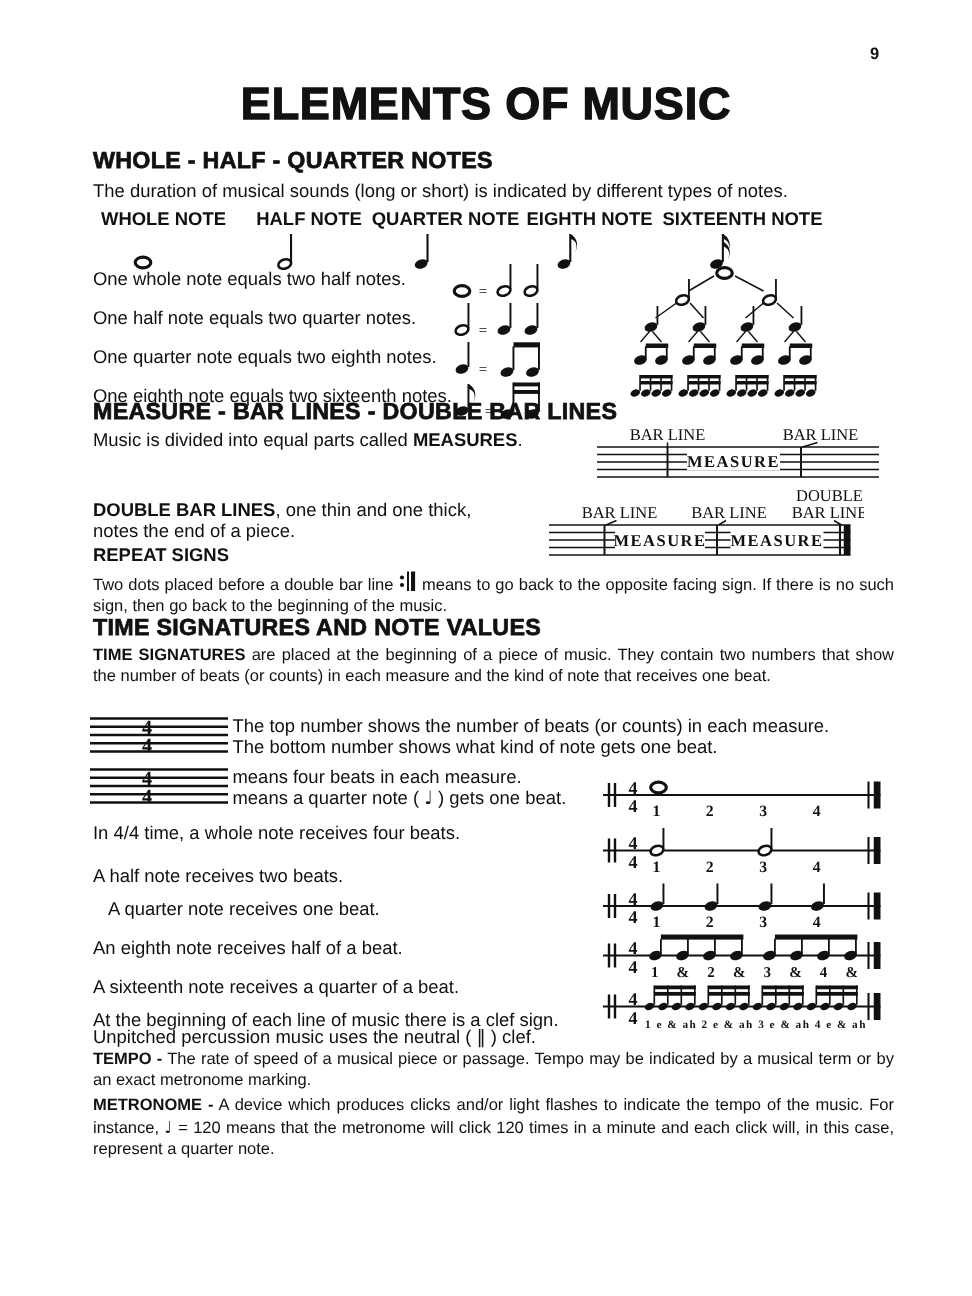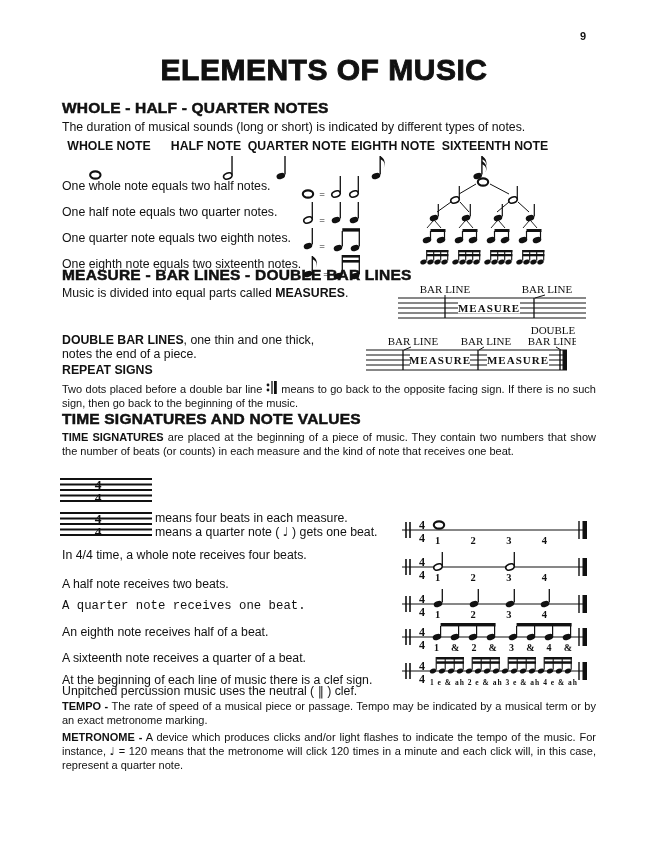--- a/index.html
+++ b/index.html
@@ -48,21 +48,21 @@
 
   <div class="abs h1" style="left:62px;top:99px;">WHOLE - HALF - QUARTER NOTES</div>
   <div class="abs bodytext" style="left:62px;top:121px;">The duration of musical sounds (long or short) is indicated by different types of notes.</div>
 
   <div class="abs ntcol" style="left:95px;top:139px;">
     <div class="ntlabel">WHOLE NOTE</div>
     <svg width="22" height="28">
         <use href="#nhw" x="11" y="22"></use>
       </svg>
   </div>
-  <div class="abs ntcol" style="left:192px;top:139px;text-align:right;">
+  <div class="abs ntcol" style="left:192px;top:139px;">
     <div class="ntlabel">HALF NOTE</div>
     <svg width="22" height="28">
       <use href="#nho" x="9" y="23"></use>
         <line x1="13.2" y1="21.6" x2="13.2" y2="3" stroke="#111" stroke-width="1.4"></line>
     </svg>
   </div>
   <div class="abs ntcol" style="left:283px;top:139px;">
     <div class="ntlabel">QUARTER NOTE</div>
     <svg width="22" height="28">
       <use href="#nhf" x="9" y="23"></use>
@@ -302,40 +302,44 @@
     <g stroke="#111" stroke-width="1.8">
       <line x1="0" y1="2" x2="92" y2="2"></line>
         <line x1="0" y1="7.5" x2="92" y2="7.5"></line>
       <line x1="0" y1="13" x2="92" y2="13"></line>
         <line x1="0" y1="18.5" x2="92" y2="18.5"></line>
       <line x1="0" y1="24" x2="92" y2="24"></line>
     </g>
     <text x="38" y="12.3" font-size="13.5" font-weight="bold" text-anchor="middle">4</text>
     <text x="38" y="24.6" font-size="13.5" font-weight="bold" text-anchor="middle">4</text>
   </svg>
+  <div class="abs bodytext" style="left:155px;top:478px;">
+    <span>The top number shows the number of beats (or counts) in each measure.</span><br>
+    <span>The bottom number shows what kind of note gets one beat.</span>
+  </div>
 
   <svg class="abs" style="left:60px;top:511px;" width="92" height="27">
     <g stroke="#111" stroke-width="1.8">
       <line x1="0" y1="2" x2="92" y2="2"></line>
         <line x1="0" y1="7.5" x2="92" y2="7.5"></line>
       <line x1="0" y1="13" x2="92" y2="13"></line>
         <line x1="0" y1="18.5" x2="92" y2="18.5"></line>
       <line x1="0" y1="24" x2="92" y2="24"></line>
     </g>
     <text x="38" y="12.3" font-size="13.5" font-weight="bold" text-anchor="middle">4</text>
     <text x="38" y="24.6" font-size="13.5" font-weight="bold" text-anchor="middle">4</text>
   </svg>
   <div class="abs bodytext" style="left:155px;top:512px;">
     <span>means four beats in each measure.</span><br>
     <span>means a quarter note ( </span><span class="serif-sym">♩</span><span> ) gets one beat.</span>
   </div>
 
   <div class="abs bodytext" style="left:62px;top:549px;">In 4/4 time, a whole note receives four beats.</div>
   <div class="abs bodytext" style="left:62px;top:578px;">A half note receives two beats.</div>
-  <div class="abs bodytext" style="left:62px;top:600px;font-family:Liberation Mono, monospace;">A quarter note receives one beat.</div>
+  <div class="abs bodytext" style="left:72px;top:600px;">A quarter note receives one beat.</div>
   <div class="abs bodytext" style="left:62px;top:626px;">An eighth note receives half of a beat.</div>
   <div class="abs bodytext" style="left:62px;top:652px;">A sixteenth note receives a quarter of a beat.</div>
   <div class="abs bodytext" style="left:62px;top:674px;">At the beginning of each line of music there is a clef sign.</div>
   <div class="abs bodytext" style="left:62px;top:685px;"><span>Unpitched percussion music uses the neutral ( </span><span class="serif-sym">‖</span><span> ) clef.</span></div>
 
   <svg class="abs" style="left:399px;top:514px;" width="192" height="42">
     <line x1="3" y1="16" x2="188" y2="16" stroke="#111" stroke-width="1.2"></line>
     <line x1="7" y1="8" x2="7" y2="24" stroke="#111" stroke-width="1.6"></line>
       <line x1="11" y1="8" x2="11" y2="24" stroke="#111" stroke-width="1.6"></line>
     <text x="23" y="15.2" font-size="12" font-weight="bold" text-anchor="middle">4</text>

